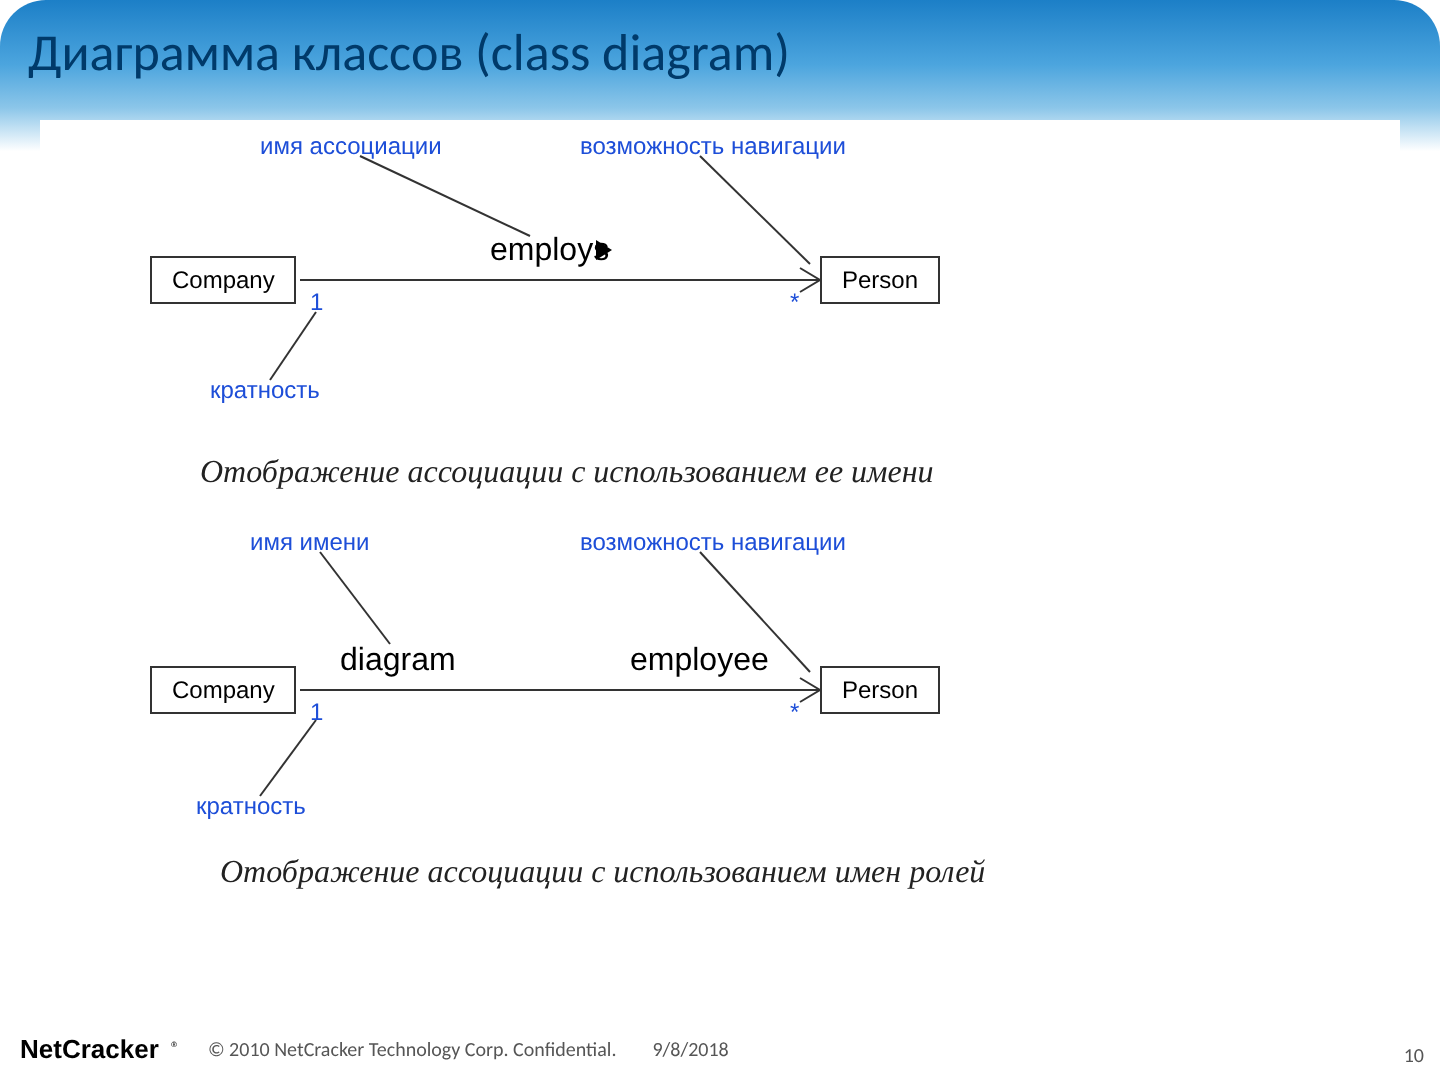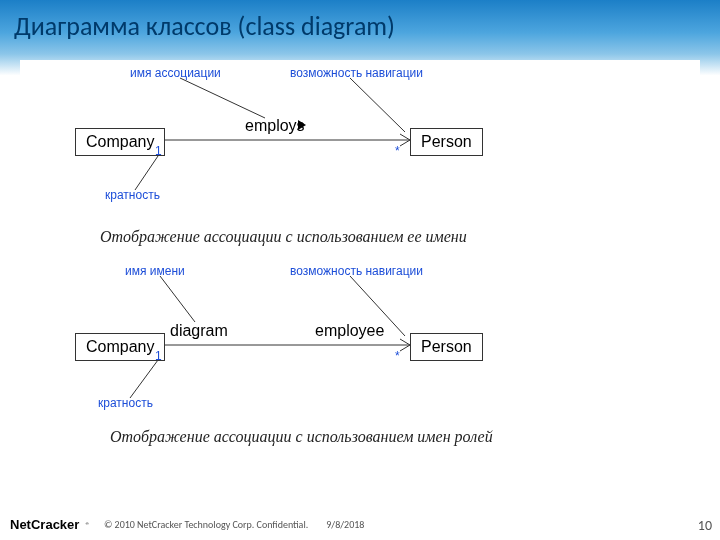--- a/index.html
+++ b/index.html
@@ -2,41 +2,42 @@
 <html><head>
 <meta charset="utf-8">
 <style>
   * { box-sizing: border-box; margin: 0; padding: 0; }
   html, body { width: 720px; height: 540px; font-family: Calibri, Arial, sans-serif; }
   .slide {
     width: 720px; height: 540px;
     background: linear-gradient(to bottom, #1c7fc7 0%, #4ca5de 6%, #8cc6e9 10%, #ffffff 14%, #ffffff 100%);
     position: relative;
     overflow: hidden;
+    border-radius: 23px;
   }
   .title {
     color: #003a6a;
     font-size: 26px;
     font-weight: 400;
     padding: 10px 0 0 14px;
   }
   .content {
     position: absolute;
     top: 60px; left: 20px; right: 20px; bottom: 40px;
     background: #fff;
   }
   .diagram-block { position: relative; width: 100%; }
   .d1 { height: 180px; }
   .d2 { height: 200px; margin-top: 10px; }
 
   .cls-box {
     position: absolute;
     border: 1px solid #333;
     background: #fff;
-    font-size: 16px;
+    font-size: 12px;
     padding: 4px 10px;
     font-family: Arial, sans-serif;
   }
   .lbl {
     position: absolute;
     font-size: 12px;
     font-family: Arial, sans-serif;
     color: #1d4ed8;
     white-space: nowrap;
   }
@@ -76,21 +77,21 @@
     color: #555;
   }
   .logo {
     font-weight: bold; color: #000;
     font-size: 13px; margin-left: 10px;
     font-family: Arial, sans-serif;
   }
   .logo .cr { font-weight: bold; }
   .reg { font-size: 9px; margin: 0 14px 0 6px; color:#333;}
   .copy { margin-right: 18px; }
-  .pagenum { position:absolute; right:8px; bottom:6px; font-size:14px; color:#555;}
+  .pagenum { position:absolute; right:8px; bottom:6px; font-size:10px; color:#555;}
 </style>
 </head>
 <body>
 
 <div class="slide">
   <div class="title">Диаграмма классов (class diagram)</div>
 
   <div class="content">
 
     <div class="diagram-block d1">

